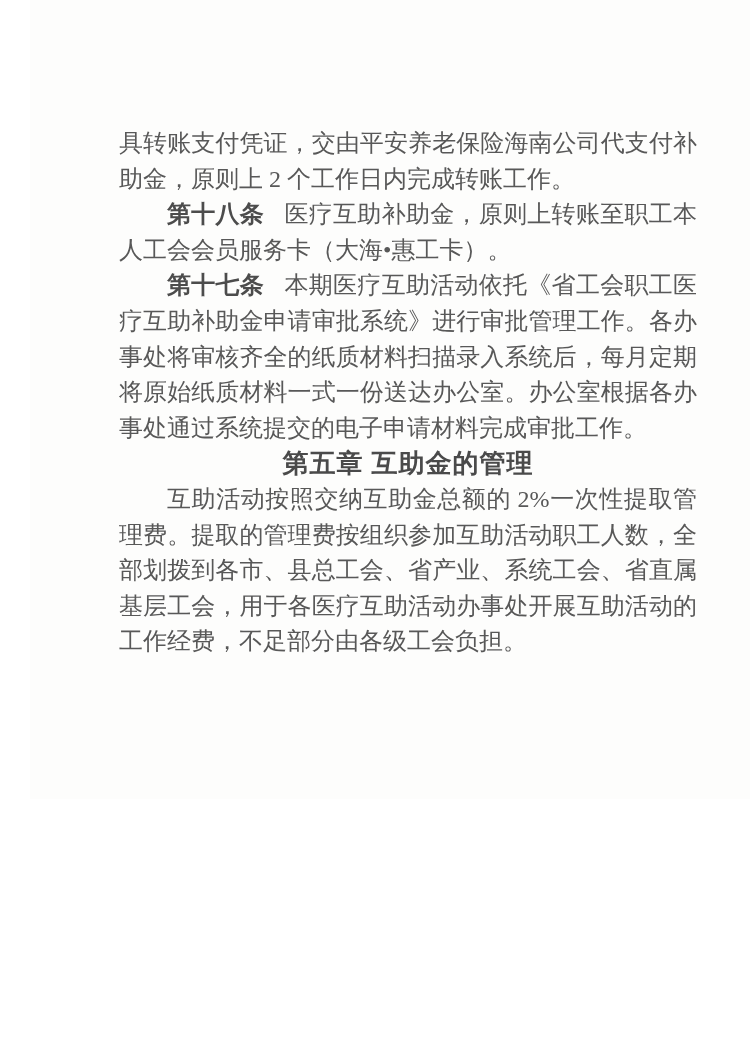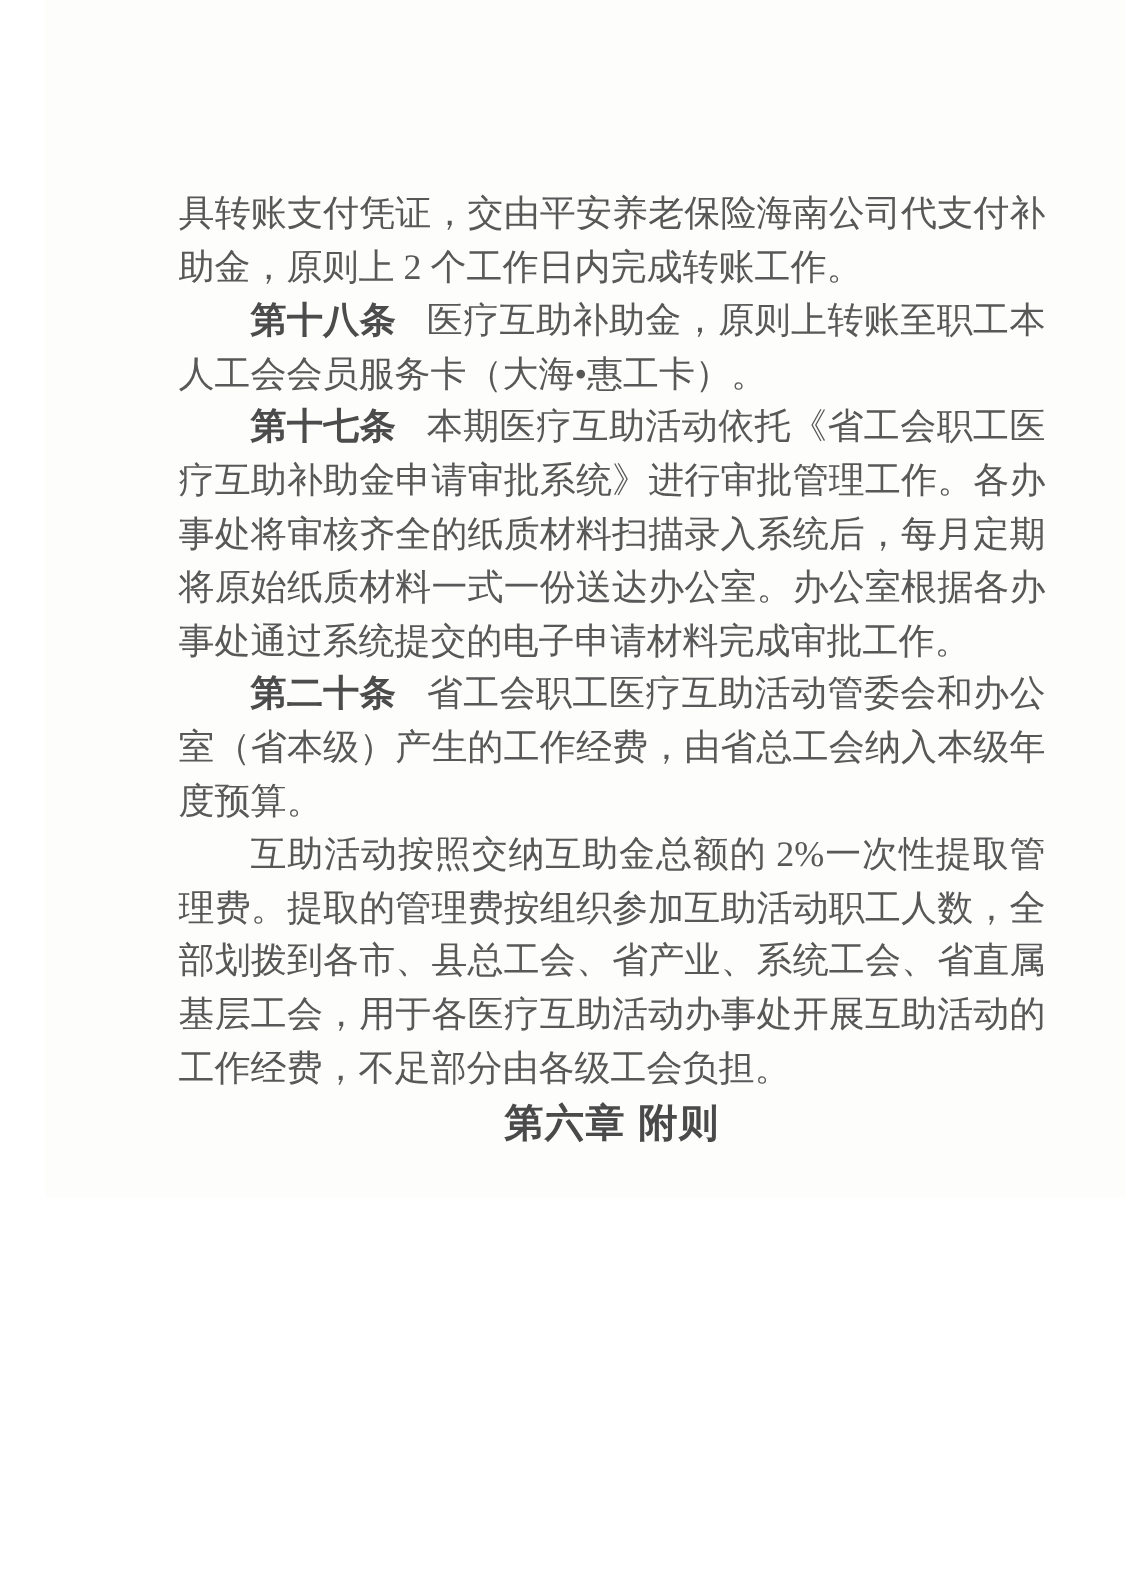--- a/index.html
+++ b/index.html
@@ -59,18 +59,17 @@
   }
 </style>
 </head>
 <body>
 
 <div class="page">
   <div class="doc-body" id="doc-body">
       <p class="para">具转账支付凭证，交由平安养老保险海南公司代支付补助金，原则上 2 个工作日内完成转账工作。</p>
       <p class="para indent"><span class="lead">第十八条</span>医疗互助补助金，原则上转账至职工本人工会会员服务卡（大海•惠工卡）。</p>
       <p class="para indent"><span class="lead">第十七条</span>本期医疗互助活动依托《省工会职工医疗互助补助金申请审批系统》进行审批管理工作。各办事处将审核齐全的纸质材料扫描录入系统后，每月定期将原始纸质材料一式一份送达办公室。办公室根据各办事处通过系统提交的电子申请材料完成审批工作。</p>
-      <p class="para indent"><span class="lead">第二十条</span>省工会职工医疗互助活动管委会和办公室（省本级）产生的工作经费，由省总工会纳入本级年度预算。</p>
+      <div class="chapter-heading">第五章 互助金的管理</div>
       <p class="para indent">互助活动按照交纳互助金总额的 2%一次性提取管理费。提取的管理费按组织参加互助活动职工人数，全部划拨到各市、县总工会、省产业、系统工会、省直属基层工会，用于各医疗互助活动办事处开展互助活动的工作经费，不足部分由各级工会负担。</p>
-      <div class="chapter-heading">第六章 附则</div>
     </div>
   <div class="page-number">- 13 -</div>
 </div>
 
 </body></html>

